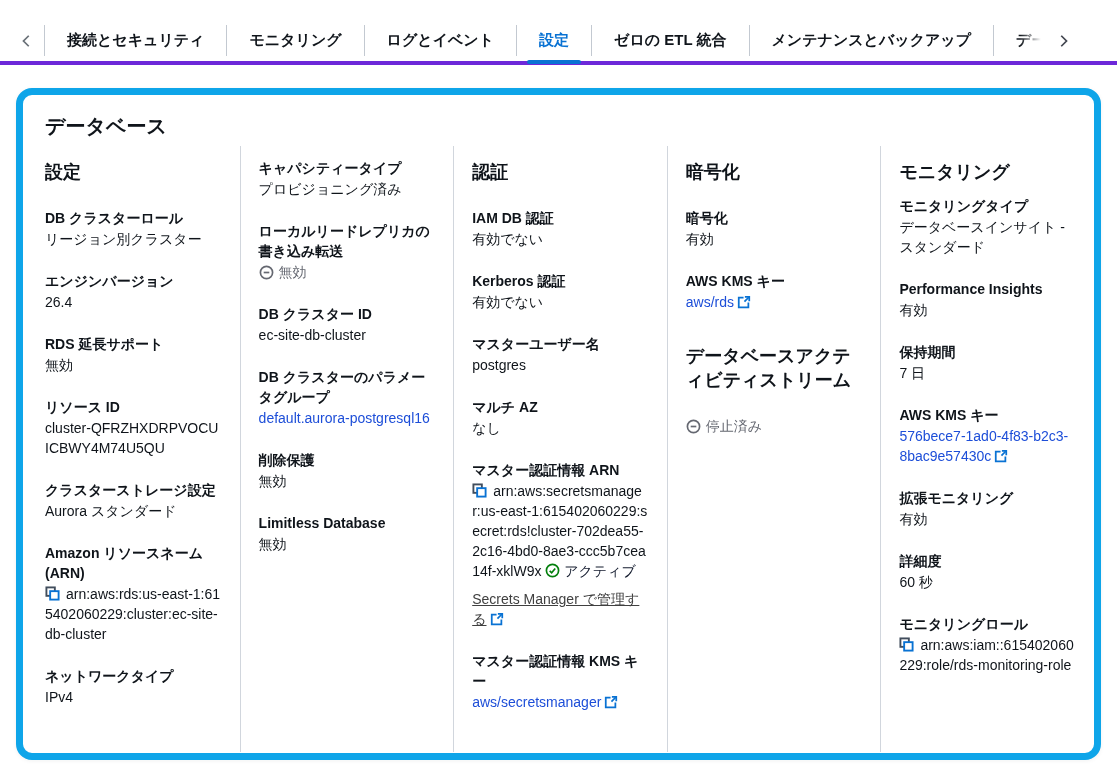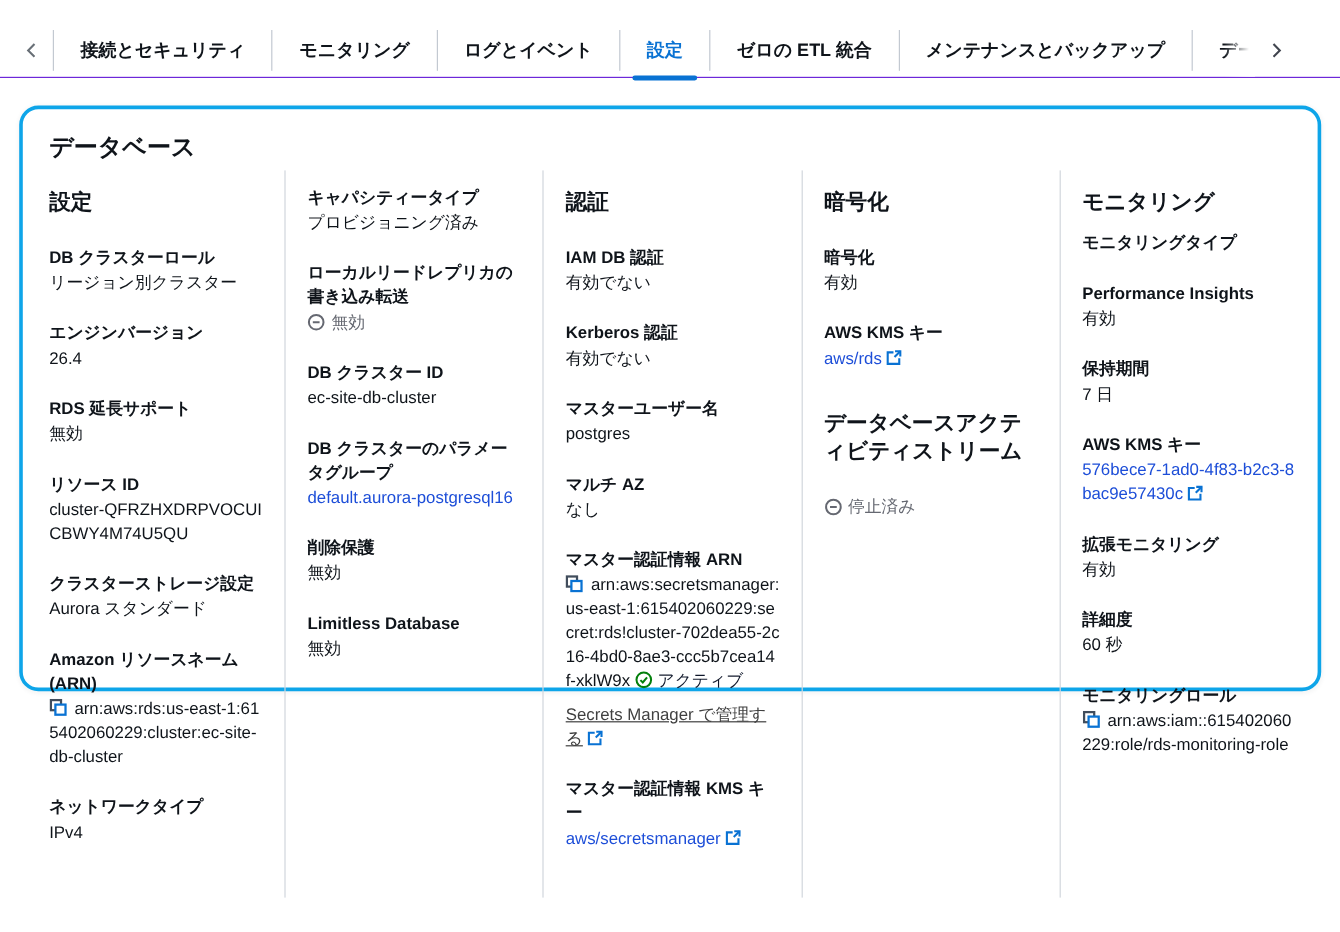--- a/index.html
+++ b/index.html
@@ -1,35 +1,35 @@
 <!DOCTYPE html>
 <html><head>
 <meta charset="utf-8">
 <style>
   * { box-sizing: border-box; margin: 0; padding: 0; }
   html,body { width:1117px; height:777px; background:#ffffff; overflow:hidden;
     font-family:"Liberation Sans","DejaVu Sans",sans-serif; color:#0f141a; }
 
   
   .tabbar { display:flex; align-items:stretch; margin-top:20px; height:45px;
-    border-bottom:1px solid #6d28d9; padding:0 10px; }
+    border-bottom:4px solid #6d28d9; padding:0 10px; }
   .tab-nav { display:flex; align-items:center; padding:0 10px; cursor:pointer; }
   .tab-divider { width:1px; background:#c3c9d1; margin:5px 0; }
   .tab { display:flex; align-items:center; padding:0 22px; font-size:15px;
     font-weight:700; color:#0f141a; position:relative; white-space:nowrap; cursor:pointer; }
   .tab.active { color:#0972d3; }
   .tab.active::after { content:""; position:absolute; left:10px; right:10px; bottom:-3px;
     height:4px; background:#0972d3; border-radius:2px; }
   .tab.truncated { max-width:52px; overflow:hidden; position:relative; }
   .tab.truncated .fade { content:""; position:absolute; top:0; right:0; bottom:0; width:26px;
     background:linear-gradient(to right, rgba(255,255,255,0), #ffffff 80%); }
 
   
-  .card { margin:23px 16px 0; background:#fff; border:3px solid #0ea5e9; border-radius:16px;
-    padding:18px 0 22px; box-shadow:0 1px 4px rgba(0,28,36,.06); height:488px; }
+  .card { margin:23px 16px 0; background:#fff; border:7px solid #0ea5e9; border-radius:16px;
+    padding:18px 0 22px; box-shadow:0 1px 4px rgba(0,28,36,.06); height:672px; }
   .card-title { font-size:20px; font-weight:700; padding:0 22px; margin-bottom:6px; }
 
   .columns { display:flex; align-items:stretch; min-height:592px; }
   .col { flex:1 1 0; padding:12px 18px 18px; min-width:0; }
   .col:first-child { padding-left:22px; }
   .col + .col { border-left:1px solid #d1d6dd; }
 
   .sec { font-size:18px; font-weight:700; line-height:24px; margin:2px 0 24px; }
   .sec.mt { margin-top:32px; }
   .field { margin-bottom:22px; }
@@ -249,20 +249,21 @@
           <span>停止済み</span>
         </div>
       </div>
     </div>
 
     <div class="col">
       <div class="sec" style="margin-bottom:12px;">モニタリング</div>
 
       <div class="field">
         <div class="flabel">モニタリングタイプ</div>
+        <div class="fvalue">データベースインサイト - スタンダード</div>
       </div>
       <div class="field">
         <div class="flabel">Performance Insights</div>
         <div class="fvalue">有効</div>
       </div>
       <div class="field">
         <div class="flabel">保持期間</div>
         <div class="fvalue">7 日</div>
       </div>
       <div class="field">

